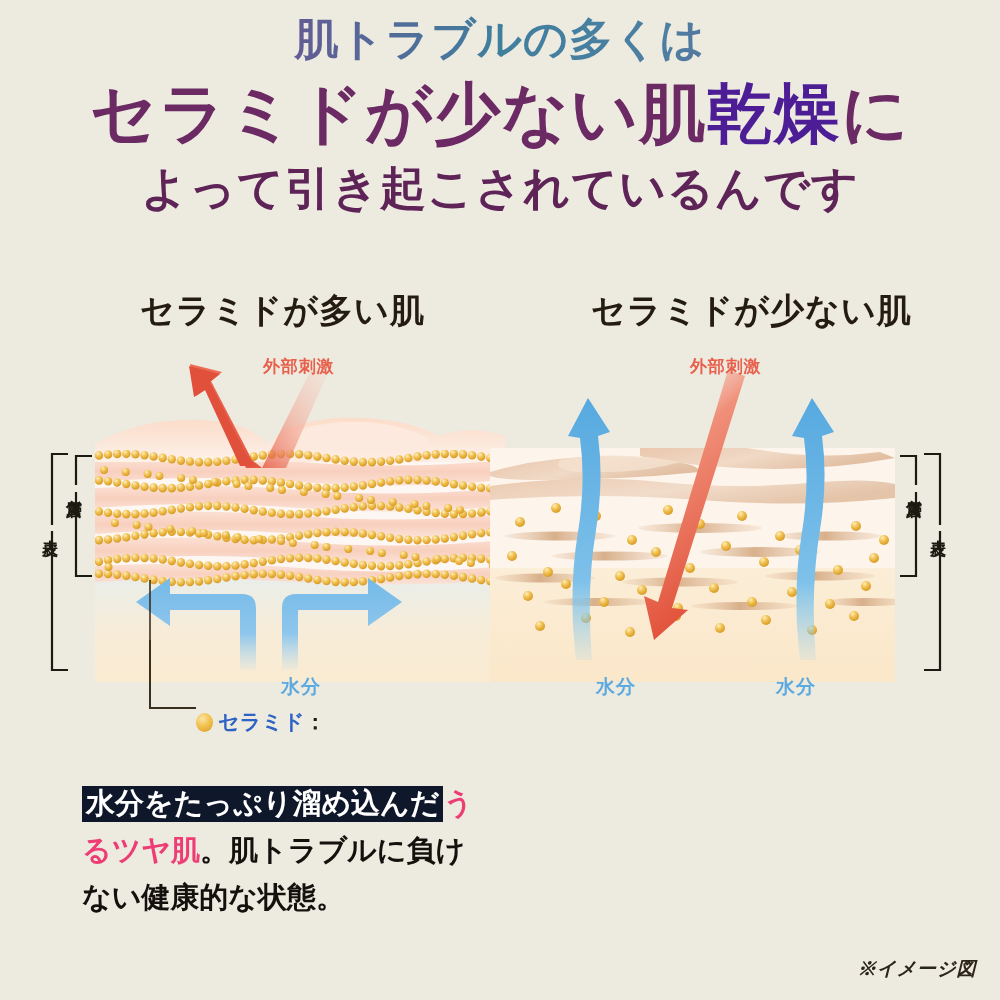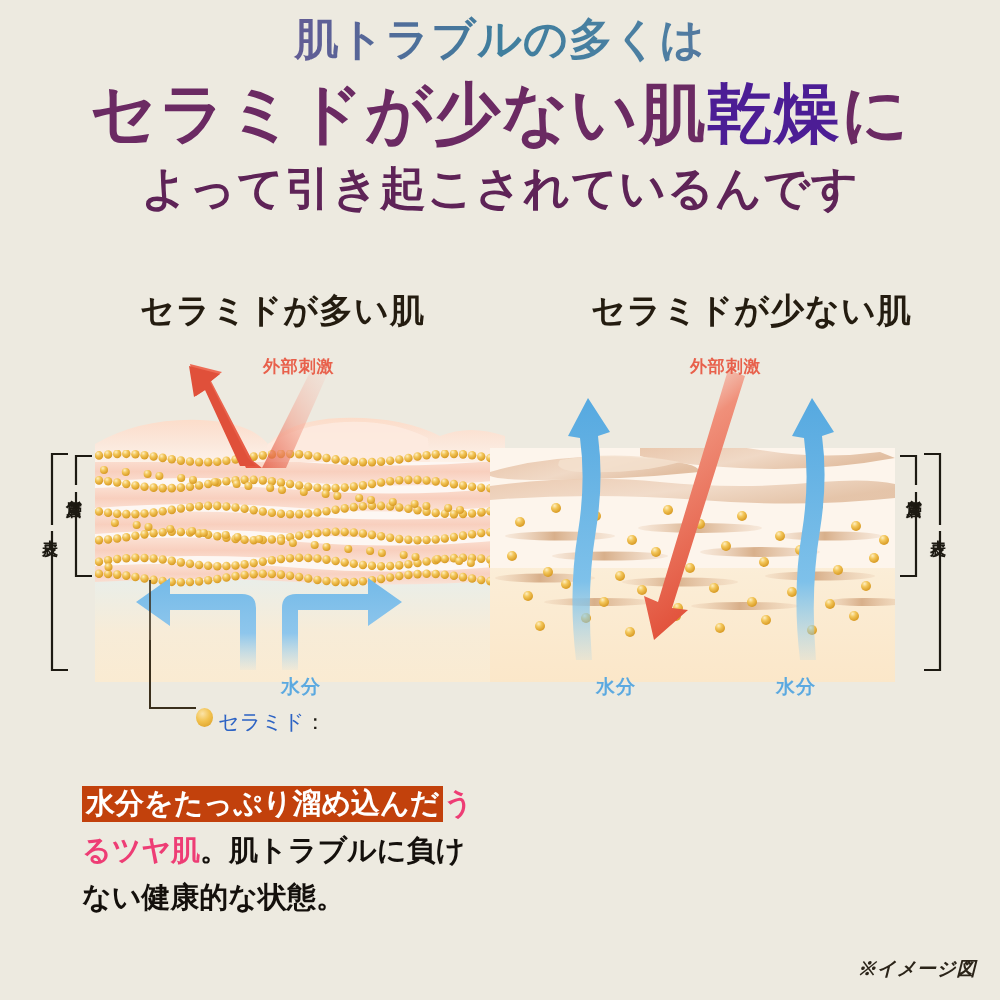--- a/index.html
+++ b/index.html
@@ -42,33 +42,33 @@
   
   .brk-txt{
     position:absolute;font-size:16px;font-weight:700;color:#1d1a12;
     writing-mode:vertical-rl;text-orientation:upright;letter-spacing:.06em;
     background:#edeae0;padding:2px 0;
   }
 
   
   .legend{
     position:absolute;left:196px;top:708px;font-size:21px;
-    white-space:nowrap;letter-spacing:.01em;color:#1d1a12;display:flex;
+    white-space:nowrap;letter-spacing:.01em;color:#1d1a12;display:flex;align-items:center;font-weight:bold;
   }
   .legend .dot{
     width:17px;height:19px;border-radius:50%;margin-right:5px;flex:none;
     background:radial-gradient(circle at 38% 30%,#fbe3a8 0%,#f2c24f 45%,#d79a1f 100%);
   }
   .legend .ceramide{color:#2d63c4;}
 
   
   .copy{position:absolute;font-size:29px;line-height:47px;font-weight:700;}
   .copy-left{left:82px;top:780px;width:400px;}
   .copy-right{left:528px;top:780px;width:420px;}
-  .hi{background:#c2410c;color:#fff;padding:1px 4px 3px 4px;box-decoration-break:clone;-webkit-box-decoration-break:clone;}
+  .hi{background:#0f172a;color:#fff;padding:1px 4px 3px 4px;box-decoration-break:clone;-webkit-box-decoration-break:clone;}
   .pk{color:#ee3d75;}
   .bk{color:#14100c;}
   .note{
     position:absolute;right:24px;top:956px;font-size:19px;color:#2b2419;
     letter-spacing:.03em;font-weight:700;font-style:italic;
   }
 </style>
 </head>
 <body>
 

